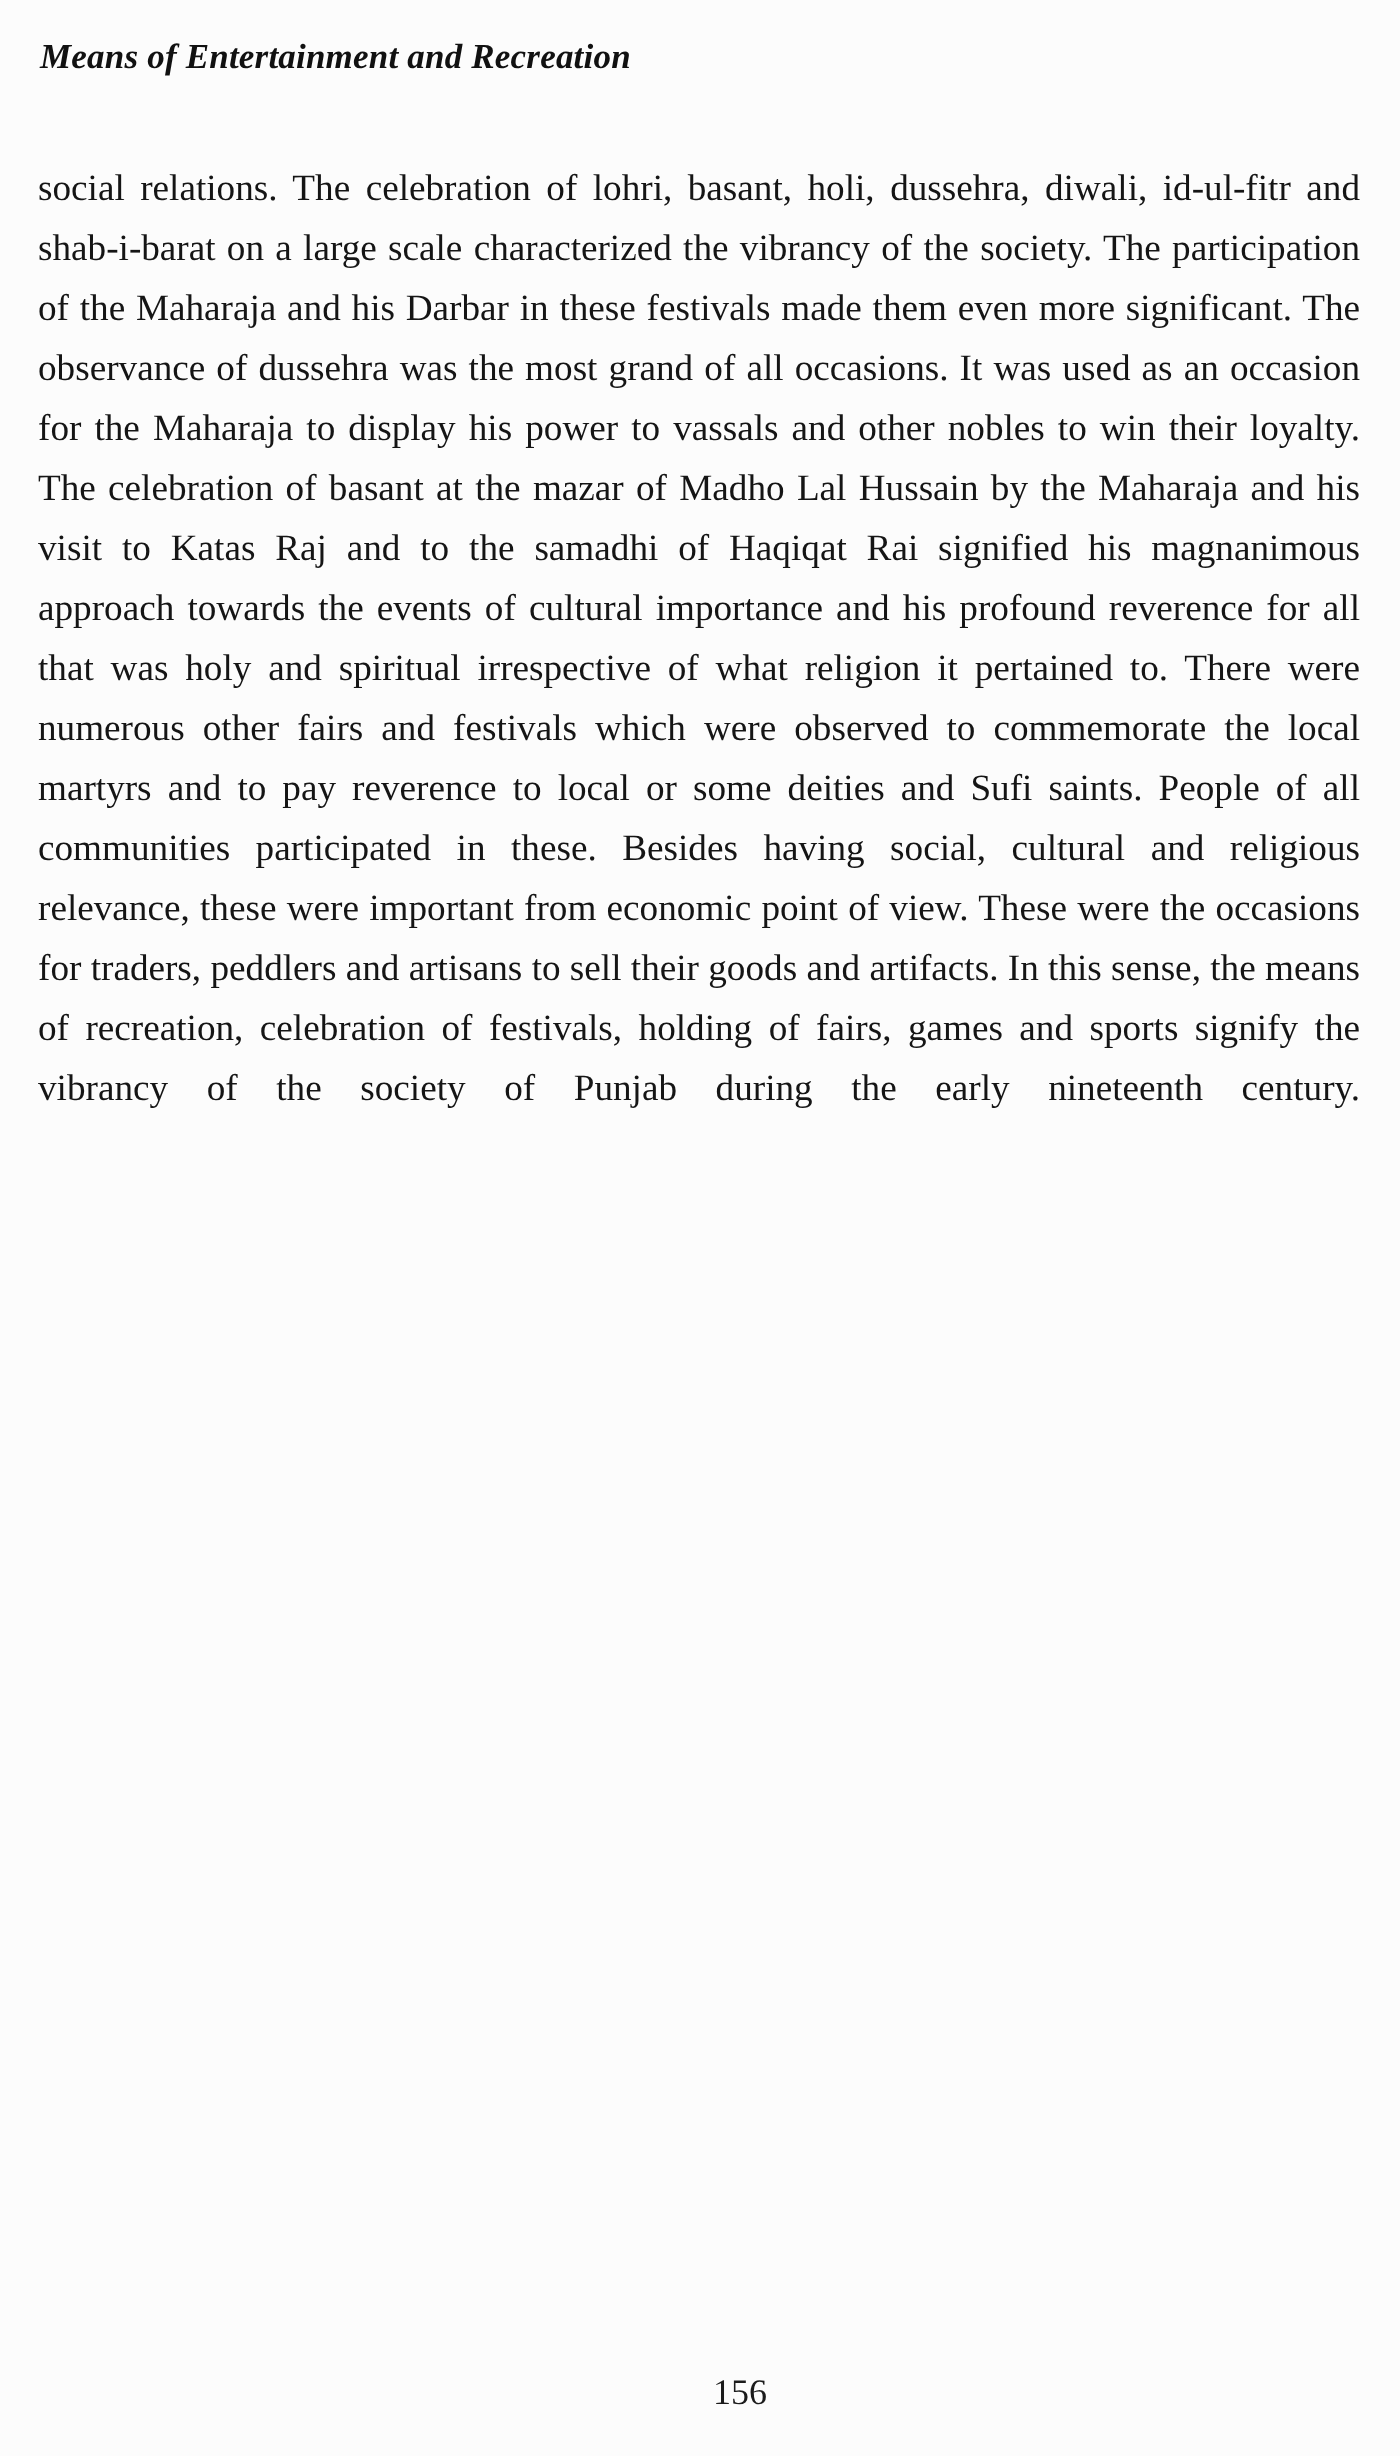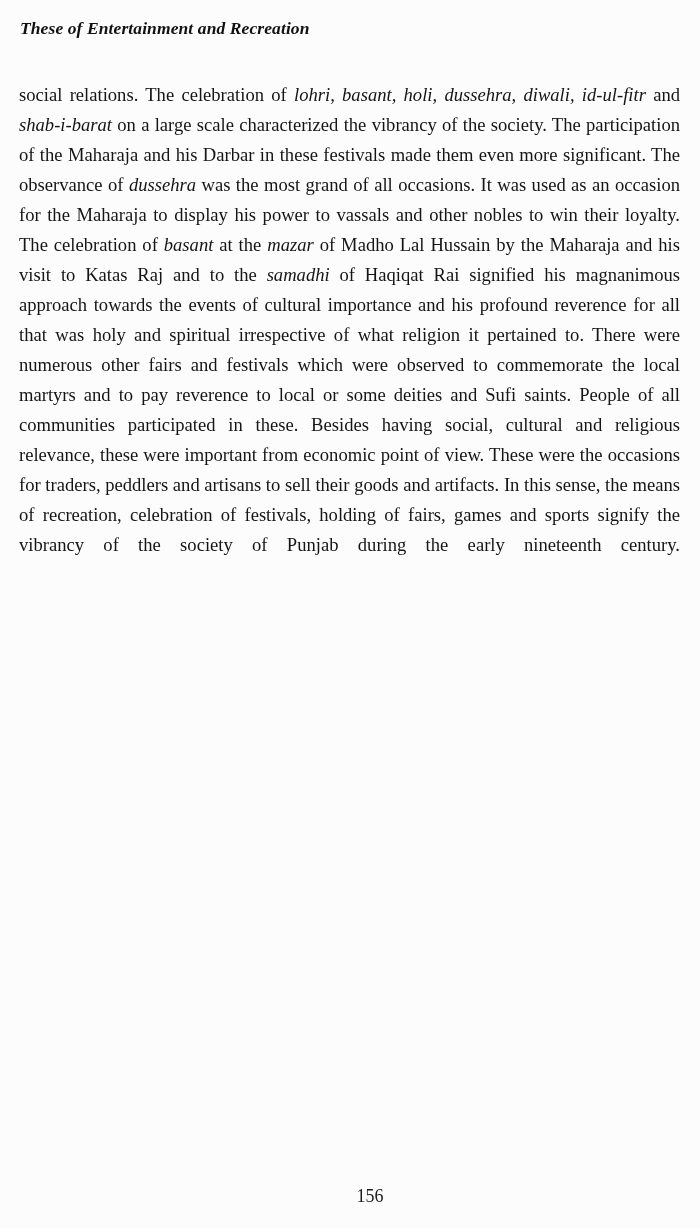--- a/index.html
+++ b/index.html
@@ -43,21 +43,20 @@
     margin: 0;
     font-size: 18.6px;
     line-height: 30px;
     text-align: justify;
     text-justify: inter-word;
     color: #151515;
     hyphens: none;
     -webkit-hyphens: none;
   }
   .body-paragraph .term {
-    font-style: italic;
   }
   
   .body-paragraph:after {
     content: "";
     display: inline-block;
     width: 100%;
     height: 0;
   }
   .page-number {
     position: absolute;
@@ -68,21 +67,21 @@
     font-size: 18px;
     color: #1b1b1b;
     padding-left: 40px;
   }
 </style>
 </head>
 <body>
 
 <div class="page">
 
-  <div class="running-head">These of Entertainment and Recreation</div>
+  <div class="running-head">Means of Entertainment and Recreation</div>
 
   <div class="body-block">
     <p class="body-paragraph">social relations. The celebration of <span class="term">lohri, basant, holi, dussehra, diwali, id-ul-fitr</span> and <span class="term">shab-i-barat</span> on a large scale characterized the vibrancy of the society. The participation of the Maharaja and his Darbar in these festivals made them even more significant. The observance of <span class="term">dussehra</span> was the most grand of all occasions. It was used as an occasion for the Maharaja to display his power to vassals and other nobles to win their loyalty. The celebration of <span class="term">basant</span> at the <span class="term">mazar</span> of Madho Lal Hussain by the Maharaja and his visit to Katas Raj and to the <span class="term">samadhi</span> of Haqiqat Rai signified his magnanimous approach towards the events of cultural importance and his profound reverence for all that was holy and spiritual irrespective of what religion it pertained to. There were numerous other fairs and festivals which were observed to commemorate the local martyrs and to pay reverence to local or some deities and Sufi saints. People of all communities participated in these. Besides having social, cultural and religious relevance, these were important from economic point of view. These were the occasions for traders, peddlers and artisans to sell their goods and artifacts. In this sense, the means of recreation, celebration of festivals, holding of fairs, games and sports signify the vibrancy of the society of Punjab during the early nineteenth century.</p>
   </div>
 
   <div class="page-number">156</div>
 
 </div>
 
 </body></html>

